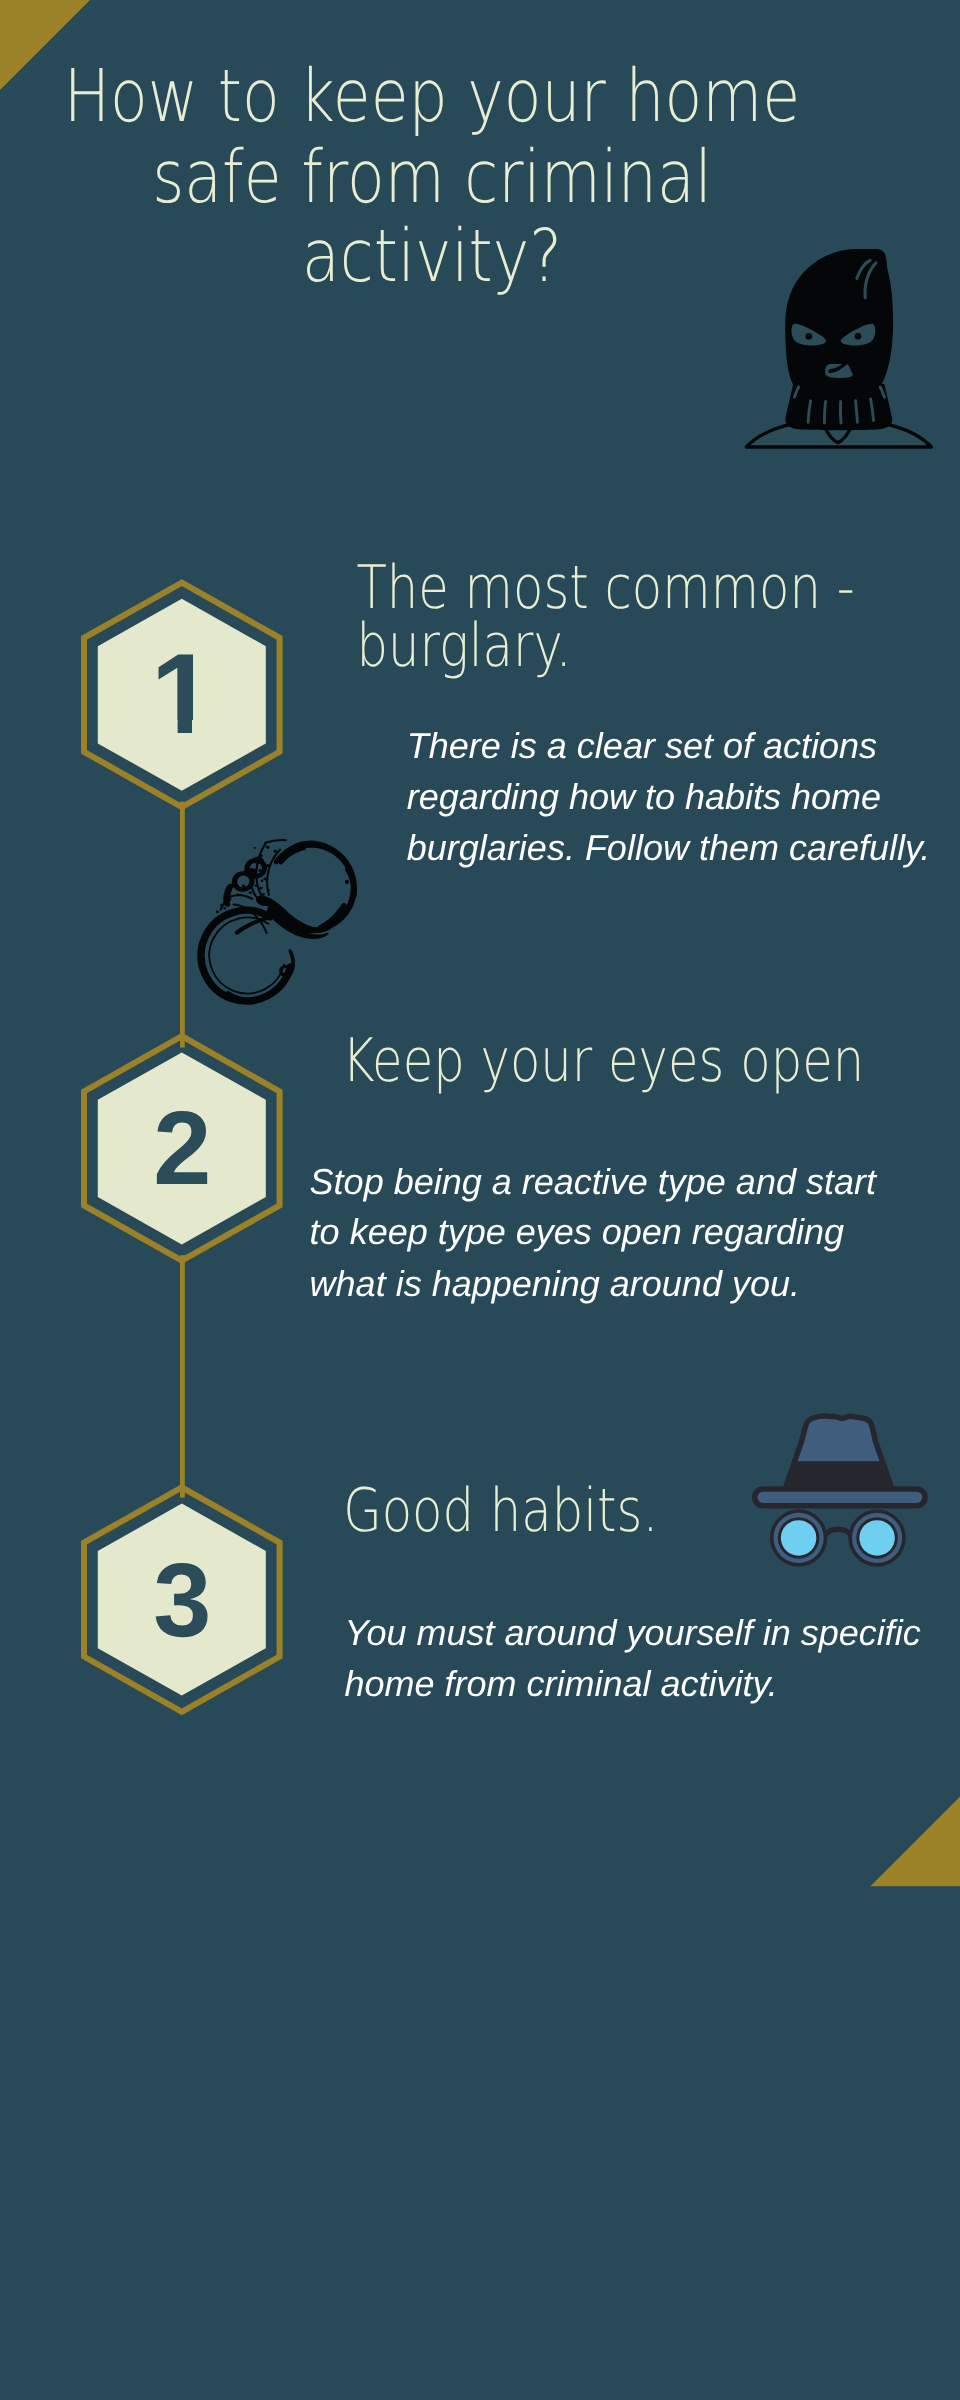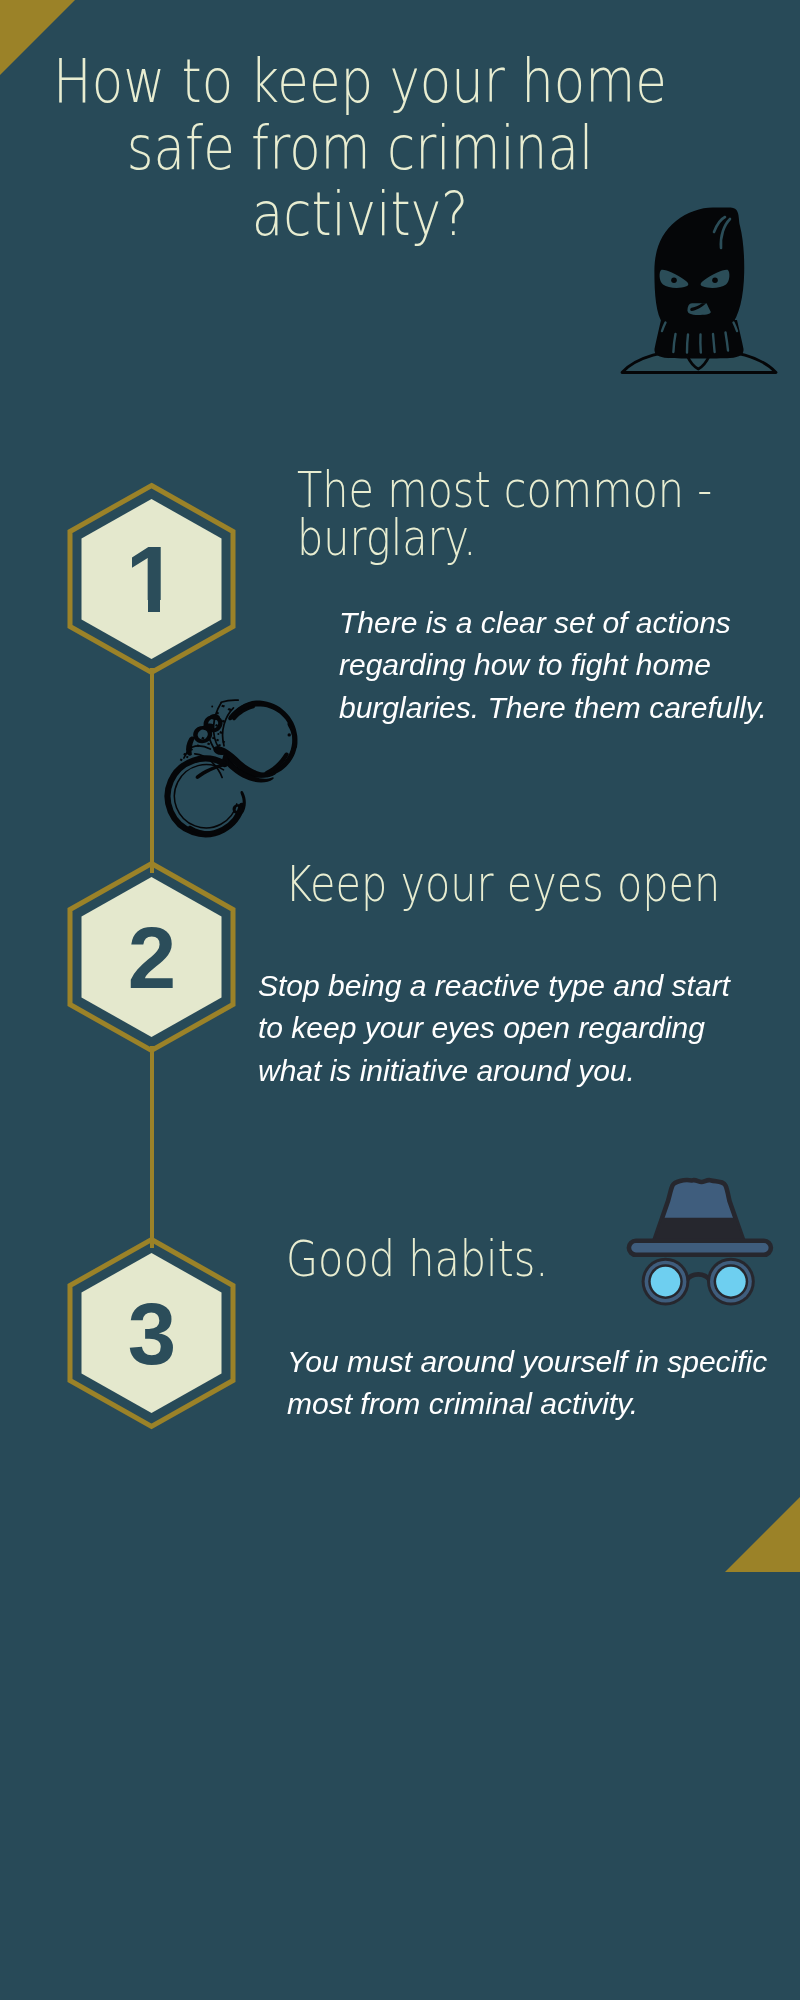--- a/index.html
+++ b/index.html
@@ -135,22 +135,22 @@
     <div class="foot-cover" id="foot-cover-l"></div>
     <div class="foot-cover" id="foot-cover-r"></div>
 
   </div>
   <div class="shead" id="head-1">
       <div>The most common -</div>
       <div>burglary.</div>
     </div>
   <div class="sbody" id="body-1">
       <div>There is a clear set of actions</div>
-      <div>regarding how to fight home</div>
-      <div>burglaries. There them carefully.</div>
+      <div>regarding how to habits home</div>
+      <div>burglaries. Follow them carefully.</div>
     </div>
   <div class="cuffs">
     <svg width="134" height="137" viewBox="-1.5 0 140 145">
       <g fill="#050608">
         <path d="M97 1.5 C118 3 134.5 19 136.5 39 C138.5 58 127 75.5 108 81.5
                  C89 87.5 68 79.5 58.5 62 C57 59 60.5 57 62.5 60
                  C71.5 75.5 89.5 82 107 76.5 C123.5 71.3 133 55 131 38.5
                  C129 22 115 9 98 8 C86 7.3 74.5 12.5 67.5 21.5
                  C65.5 24 62 21.5 64 19 C72 8.5 84 0.8 97 1.5 Z"></path>
         <path d="M64.5 18 C72 9.5 81 4.5 89 3 C94 2.2 97 2 99 2.4
@@ -244,37 +244,37 @@
       <polygon points="84.5,2.5 166,48.5 166,143.5 84.5,189.5 3,143.5 3,48.5" fill="none" stroke="#9b8228" stroke-width="5"></polygon>
       <polygon points="84.5,16 154.5,55.5 154.5,136.5 84.5,176 14.5,136.5 14.5,55.5" fill="#e4e8cd"></polygon>
     </svg>
     <div class="hexnum">2</div>
   </div>
   <div class="shead" id="head-2">
       <div>Keep your eyes open</div>
     </div>
   <div class="sbody" id="body-2">
       <div>Stop being a reactive type and start</div>
-      <div>to keep your eyes open regarding</div>
-      <div>what is initiative around you.</div>
+      <div>to keep type eyes open regarding</div>
+      <div>what is happening around you.</div>
     </div>
 
   <div class="hexwrap" id="hex-3">
     <svg width="170" height="192" viewBox="0 0 170 192">
       <polygon points="84.5,2.5 166,48.5 166,143.5 84.5,189.5 3,143.5 3,48.5" fill="none" stroke="#9b8228" stroke-width="5"></polygon>
       <polygon points="84.5,16 154.5,55.5 154.5,136.5 84.5,176 14.5,136.5 14.5,55.5" fill="#e4e8cd"></polygon>
     </svg>
     <div class="hexnum">3</div>
   </div>
   <div class="shead" id="head-3">
       <div>Good habits.</div>
     </div>
   <div class="sbody" id="body-3">
       <div>You must around yourself in specific</div>
-      <div>most from criminal activity.</div>
+      <div>home from criminal activity.</div>
     </div>
   <div class="incognito">
     <svg width="156" height="136" viewBox="0 0 156 136">
       <g>
         <path d="M67 3.5 C70.5 2 73.5 5 76.5 5 C79.5 5 82.5 2 86 3.5
                  C94 5 98.5 4.5 100.5 8.5 C102 11.5 103 17 104.5 24
                  L119.2 66 L28.5 66 L43 24 C45 17 46 11.5 47.5 8.5
                  C49.5 4.5 59 2 67 3.5 Z" fill="#3f5d7d" stroke="#26272e" stroke-width="4.6" stroke-linejoin="round"></path>
         <path d="M37.5 40.7 L110 40.7 L119.2 66 L28.5 66 Z" fill="#26272e"></path>
       </g>

